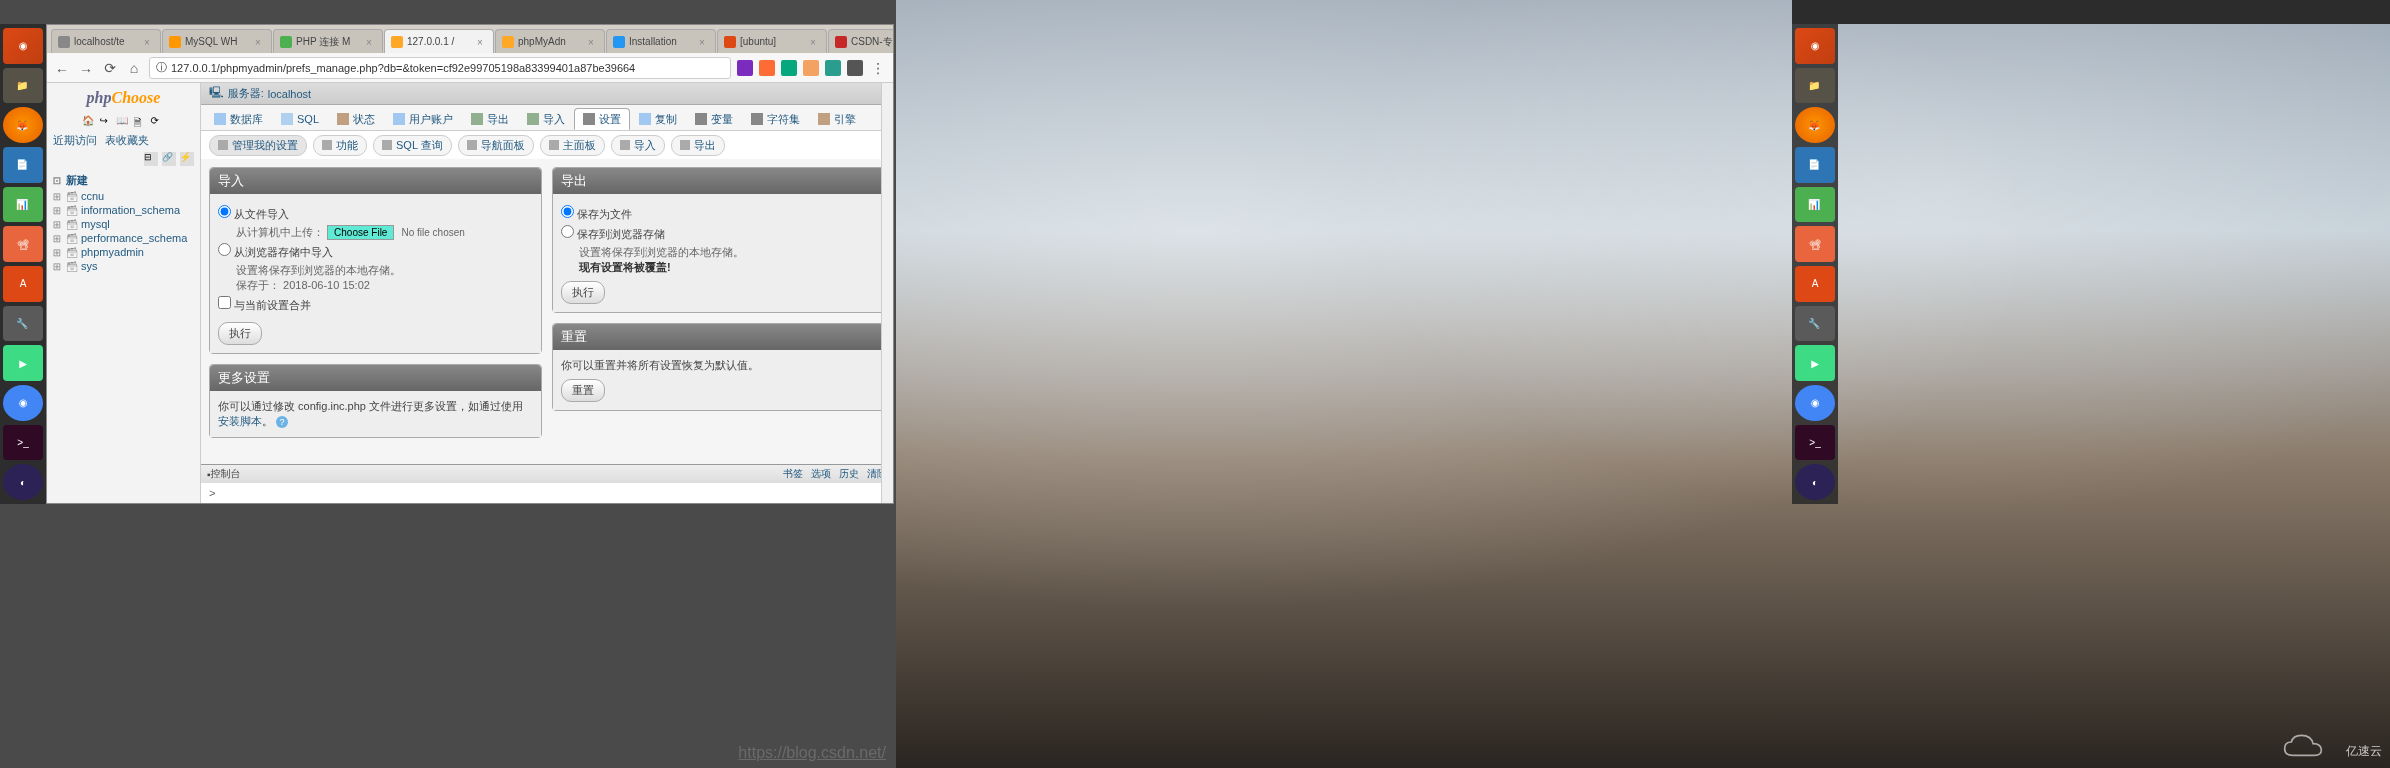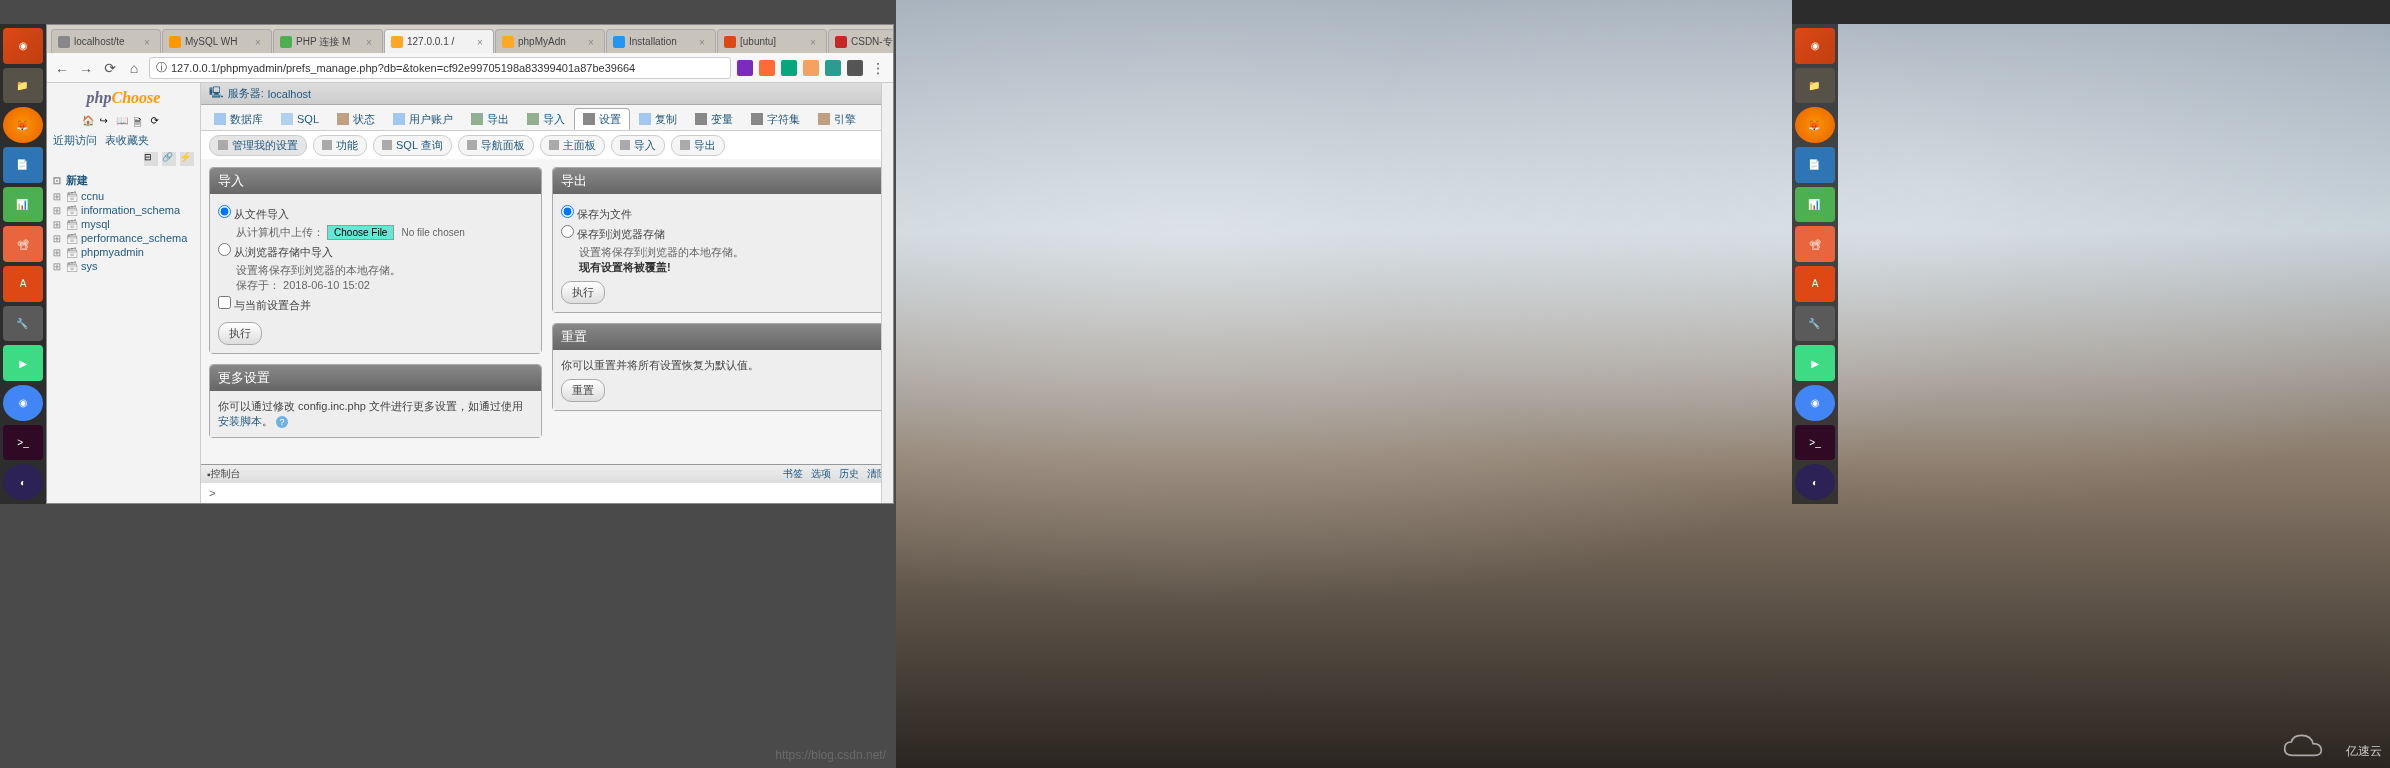--- a/index.html
+++ b/index.html
@@ -88,21 +88,21 @@
 .file-text { font-size: 10px; color: #666; margin-left: 4px; }
 .link { color: #235a81; }
 .help-icon { display: inline-block; width: 12px; height: 12px; background: #6cb2e4; color: #fff; border-radius: 50%; font-size: 9px; text-align: center; line-height: 12px; margin-left: 3px; }
 
 .pma-console { border-top: 1px solid #999; background: #fff; }
 .console-head { height: 18px; background: linear-gradient(#eee,#ddd); display: flex; align-items: center; padding: 0 6px; font-size: 10px; color: #444; }
 .console-head-right { margin-left: auto; display: flex; gap: 8px; color: #235a81; }
 .console-body { padding: 4px 8px; font-size: 11px; font-family: monospace; color: #666; }
 
 .watermark-right { position: absolute; right: 8px; bottom: 8px; font-size: 12px; color: rgba(255,255,255,0.75); }
-.watermark-left { position: absolute; right: 10px; bottom: 6px; font-size: 12px; color: rgba(120,120,120,0.7); }
+.watermark-left { position: absolute; right: 10px; bottom: 6px; font-size: 16px; color: rgba(120,120,120,0.7); text-decoration: underline; }
 .cloud-logo { position: absolute; right: 60px; bottom: 6px; width: 54px; height: 30px; opacity: 0.6; }
 
 .scroll-track { position: absolute; right: 0; top: 58px; width: 12px; height: 420px; background: #f0f0f0; border-left: 1px solid #ccc; }
 </style>
 </head>
 <body>
 
 <div class="desktop-left">
 
   <div class="launcher launcher-left">

